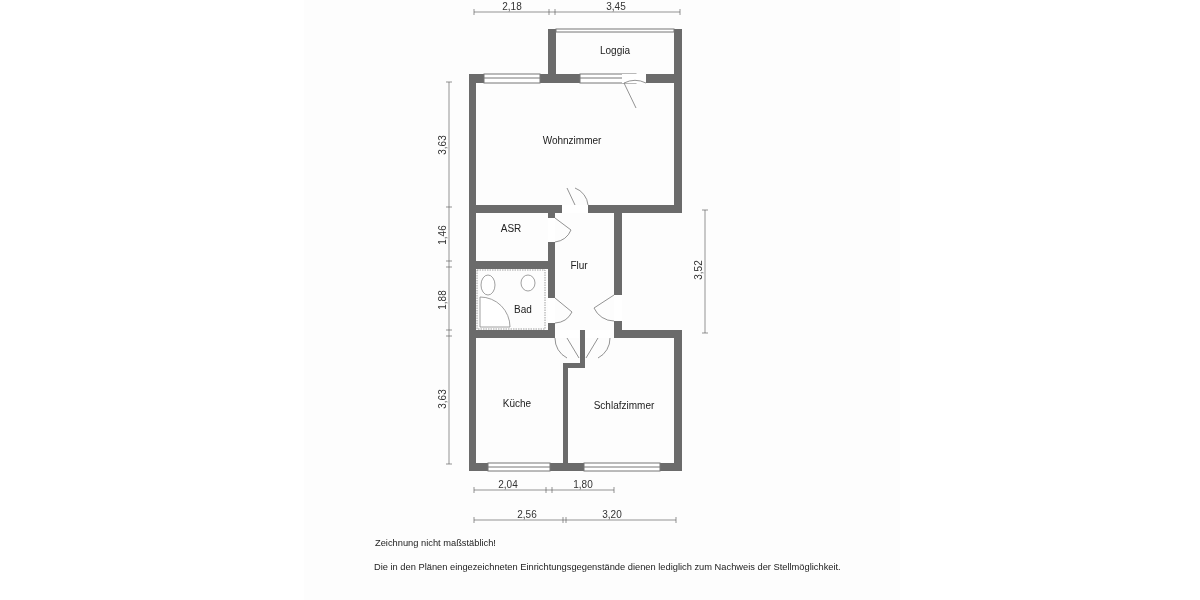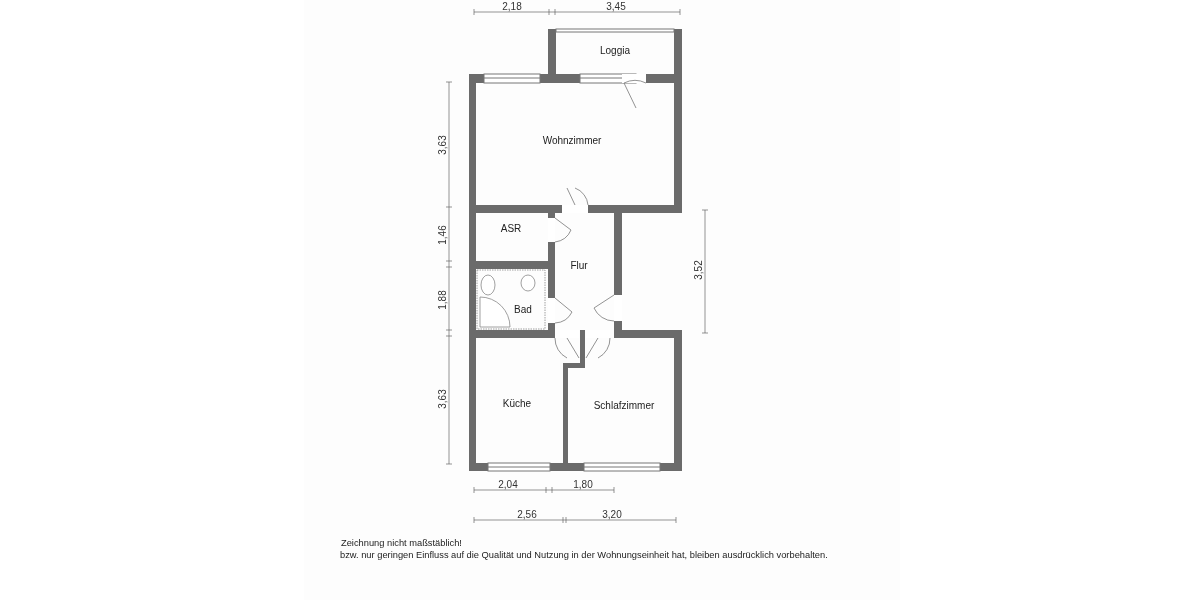--- a/index.html
+++ b/index.html
@@ -2,21 +2,21 @@
 <html><head>
 <meta charset="utf-8">
 <style>
   html, body { margin: 0; padding: 0; }
   body { width: 1200px; height: 600px; background: #ffffff; position: relative; overflow: hidden; font-family: "Liberation Sans", sans-serif; }
   #panel { position: absolute; left: 304px; top: 0; width: 596px; height: 600px; background: #fdfdfd; }
   #plan { position: absolute; left: 0; top: 0; }
   .room-label { font-family: "Liberation Sans", sans-serif; font-size: 10px; fill: #222; }
   .dim-label { font-family: "Liberation Sans", sans-serif; font-size: 10px; fill: #333; }
   .notes { position: absolute; left: 340px; top: 537px; font-size: 9.3px; line-height: 12px; color: #222; font-family: "Liberation Sans", sans-serif; }
-  .notes div { white-space: nowrap; }
+  .notes div { white-space: nowrap; margin-left: 34px; }
   .notes .n0 { padding-left: 1px; }
   .notes .gap { height: 12px; }
 </style>
 </head>
 <body>
 
 <div id="panel"></div>
 
 <svg id="plan" width="1200" height="600" viewBox="0 0 1200 600">
   <g fill="#6b6b6b">
@@ -148,15 +148,15 @@
     <text class="dim-label" transform="translate(702 270) rotate(-90)" text-anchor="middle">3,52</text>
     <text class="dim-label" x="508" y="488" text-anchor="middle">2,04</text>
     <text class="dim-label" x="583" y="488" text-anchor="middle">1,80</text>
     <text class="dim-label" x="527" y="518" text-anchor="middle">2,56</text>
     <text class="dim-label" x="612" y="518" text-anchor="middle">3,20</text>
   </g>
 </svg>
 
 <div class="notes">
   <div class="n0">Zeichnung nicht maßstäblich!</div>
-  <div>bzw. nur geringen Einfluss auf die Qualität und Nutzung in der Wohnungseinheit hat, bleiben ausdrücklich vorbehalten.</div>
   <div class="gap"></div>
+  <div>Die in den Plänen eingezeichneten Einrichtungsgegenstände dienen lediglich zum Nachweis der Stellmöglichkeit.</div>
 </div>
 
 </body></html>

